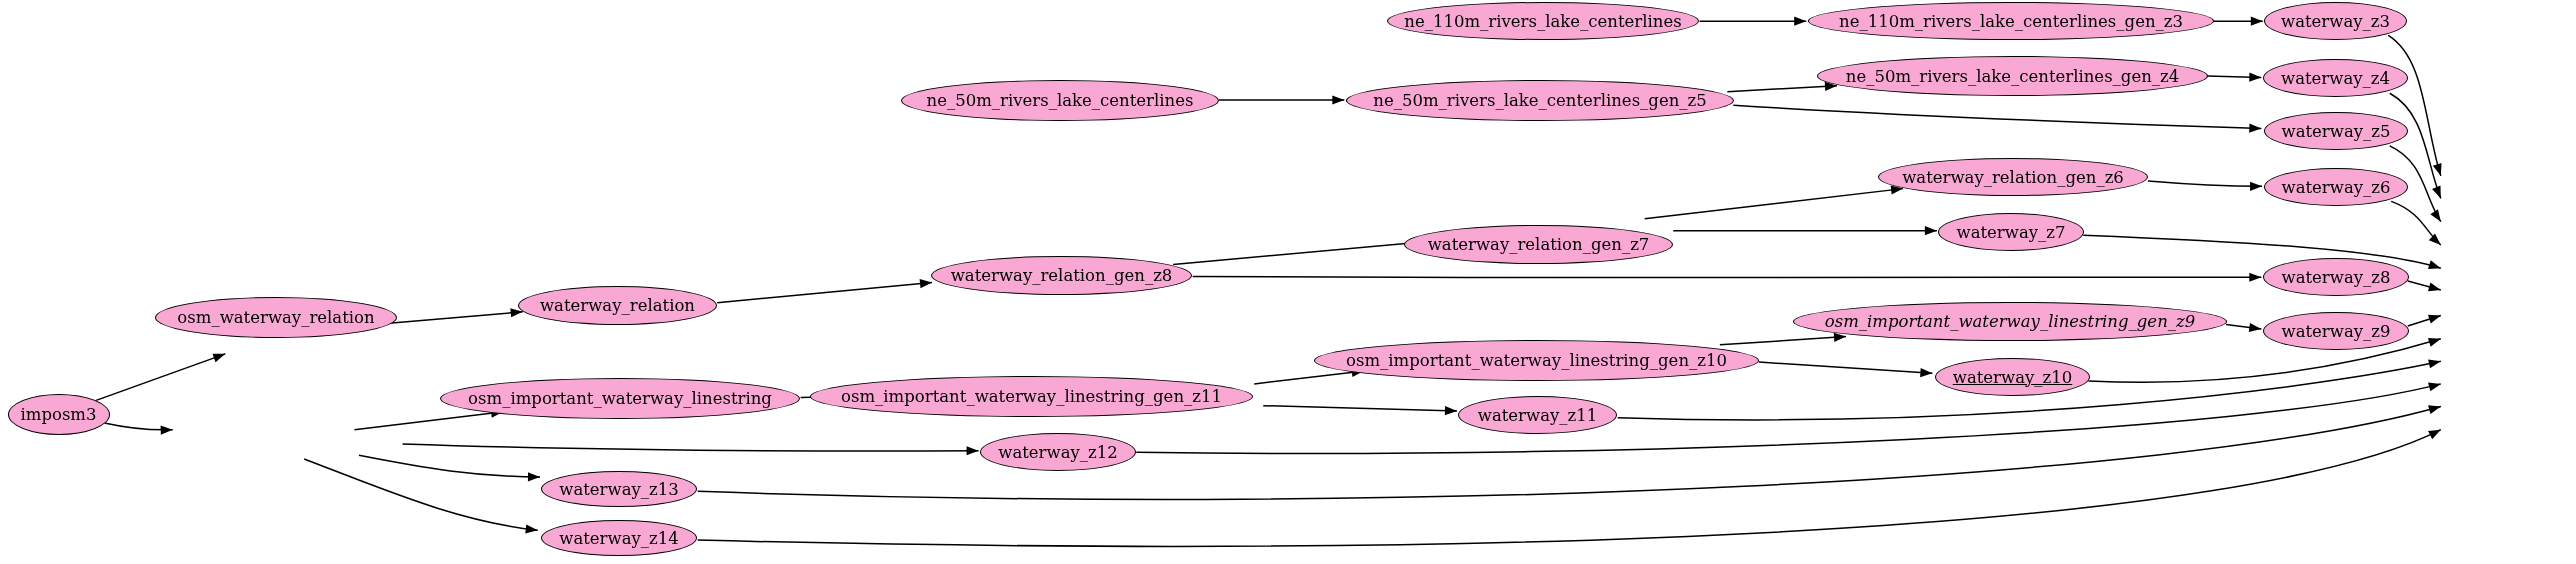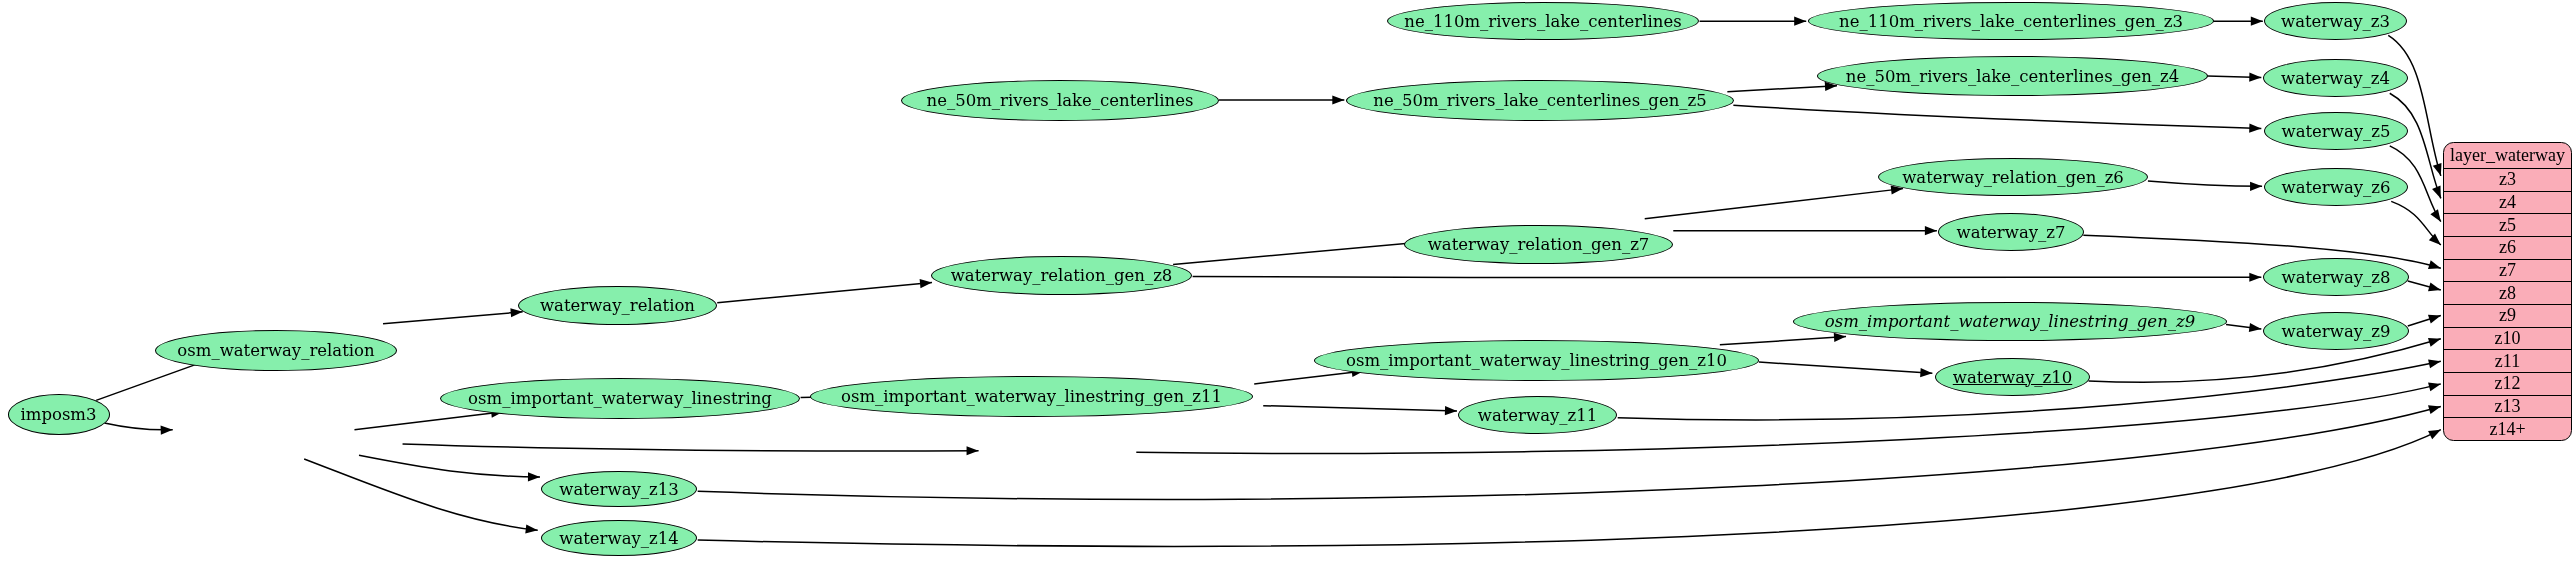--- a/index.html
+++ b/index.html
@@ -1,19 +1,19 @@
 <!DOCTYPE html>
 <html style="font-size:12px"><head>
 <meta charset="utf-8">
 <style>
   html,body{margin:0;padding:0;background:#ffffff;}
   #canvas{position:relative;width:2576px;height:565px;background:#ffffff;overflow:hidden;
           font-family:"DejaVu Serif","Liberation Serif",serif;}
   #edge-layer{position:absolute;left:0;top:0;width:2576px;height:565px;}
-  .node{position:absolute;box-sizing:border-box;background:#86efac;border:1.5px solid #000000;
+  .node{position:absolute;box-sizing:border-box;background:#f9a8d4;border:1.5px solid #000000;
         border-radius:50%;display:flex;align-items:center;justify-content:center;
         font-size:16.5px;color:#000000;white-space:nowrap;z-index:2;}
   #record{position:absolute;box-sizing:border-box;left:2443px;top:142px;width:129px;height:299px;
           background:#faadb8;border:1.5px solid #000000;border-radius:10.5px;display:flex;
           flex-direction:column;z-index:2;font-family:"Liberation Serif",serif;overflow:hidden;}
   .record-header{height:25px;display:flex;align-items:center;justify-content:center;
                  font-size:18px;color:#000000;}
   .record-row{flex:1;border-top:1.5px solid #000000;display:flex;align-items:center;
               justify-content:center;font-size:18px;color:#000000;}
   path.edge{stroke:#000000;stroke-width:2;fill:none;}
@@ -62,21 +62,21 @@
     <path class="edge" marker-end="url(#arw)" d="M3206,374 L3250,386"></path>
     <path class="edge" marker-end="url(#arw)" d="M3206,434 L3250,420"></path>
     <path class="edge" marker-end="url(#arw)" d="M2781,507 C3000,518 3160,478 3250,451"></path>
     <path class="edge" marker-end="url(#arw)" d="M2154,556 C2650,572 3080,518 3250,481"></path>
     <path class="edge" marker-end="url(#arw)" d="M1513,602 C2200,612 3000,576 3250,511"></path>
     <path class="edge" marker-end="url(#arw)" d="M929,654 C1900,688 2900,640 3250,541"></path>
     <path class="edge" marker-end="url(#arw)" d="M929,719 C2100,748 3000,700 3250,572"></path>
   </svg>
 
   <div class="node" style="left:7.5px;top:394px;width:102px;height:41px;">imposm3</div>
-  <div class="node" style="left:155px;top:330px;width:242px;height:41px;">osm_waterway_relation</div>
+  <div class="node" style="left:155px;top:297px;width:242px;height:41px;">osm_waterway_relation</div>
   <div class="node" style="left:518px;top:286px;width:199px;height:39px;">waterway_relation</div>
   <div class="node" style="left:440px;top:378px;width:360px;height:41px;">osm_important_waterway_linestring</div>
   <div class="node" style="left:931px;top:256px;width:261px;height:39px;">waterway_relation_gen_z8</div>
   <div class="node" style="left:1404px;top:225px;width:269px;height:39px;">waterway_relation_gen_z7</div>
   <div class="node" style="left:1878px;top:158px;width:270px;height:38px;">waterway_relation_gen_z6</div>
   <div class="node" style="left:810px;top:376px;width:443px;height:41px;">osm_important_waterway_linestring_gen_z11</div>
   <div class="node" style="left:1314px;top:340px;width:445px;height:41px;">osm_important_waterway_linestring_gen_z10</div>
   <div class="node" style="left:1793px;top:302px;width:434px;height:39px;font-style:italic;">osm_important_waterway_linestring_gen_z9</div>
   <div class="node" style="left:1387px;top:2.3px;width:312px;height:38px;">ne_110m_rivers_lake_centerlines</div>
   <div class="node" style="left:1808px;top:2.3px;width:406px;height:38px;">ne_110m_rivers_lake_centerlines_gen_z3</div>
@@ -85,33 +85,19 @@
   <div class="node" style="left:1817px;top:56px;width:391px;height:40px;">ne_50m_rivers_lake_centerlines_gen_z4</div>
   <div class="node" style="left:2264px;top:2.3px;width:143px;height:38px;">waterway_z3</div>
   <div class="node" style="left:2263px;top:59px;width:145px;height:38px;">waterway_z4</div>
   <div class="node" style="left:2264px;top:112px;width:144px;height:38px;">waterway_z5</div>
   <div class="node" style="left:2264px;top:168px;width:144px;height:38px;">waterway_z6</div>
   <div class="node" style="left:1938px;top:213px;width:146px;height:38px;">waterway_z7</div>
   <div class="node" style="left:2263px;top:258px;width:146px;height:38px;">waterway_z8</div>
   <div class="node" style="left:2263px;top:312px;width:146px;height:38px;">waterway_z9</div>
   <div class="node" style="left:1935px;top:358px;width:155px;height:38px;text-decoration:underline;">waterway_z10</div>
   <div class="node" style="left:1458px;top:396px;width:159px;height:38px;">waterway_z11</div>
+  <div class="node" style="left:980px;top:433px;width:156px;height:38px;">waterway_z12</div>
   <div class="node" style="left:541px;top:471px;width:156px;height:36px;">waterway_z13</div>
   <div class="node" style="left:541px;top:520px;width:156px;height:36px;">waterway_z14</div>
 
-  <div id="record">
-    <div class="record-header">layer_waterway</div>
-    <div class="record-row">z3</div>
-    <div class="record-row">z4</div>
-    <div class="record-row">z5</div>
-    <div class="record-row">z6</div>
-    <div class="record-row">z7</div>
-    <div class="record-row">z8</div>
-    <div class="record-row">z9</div>
-    <div class="record-row">z10</div>
-    <div class="record-row">z11</div>
-    <div class="record-row">z12</div>
-    <div class="record-row">z13</div>
-    <div class="record-row">z14+</div>
-  </div>
 
 </div>
 
 
 </body></html>

